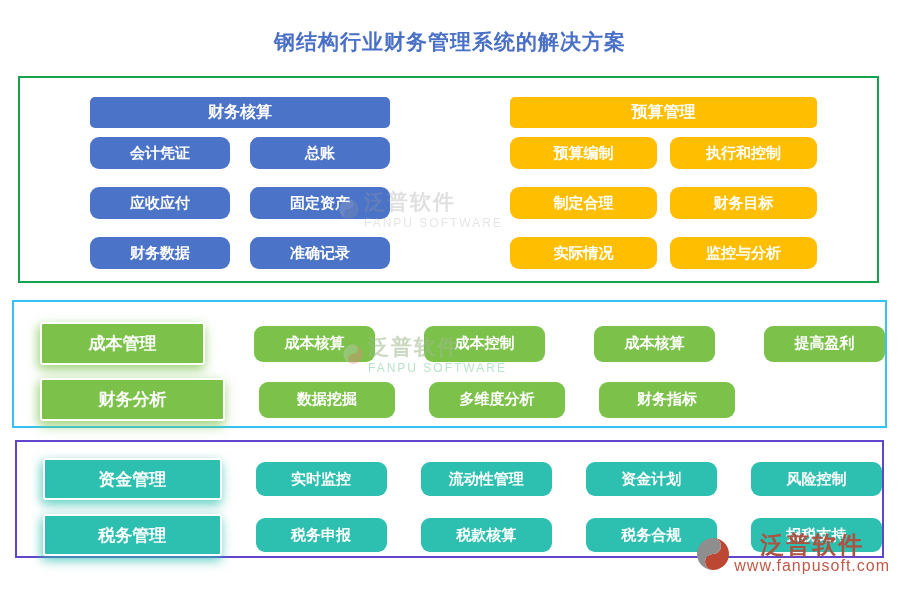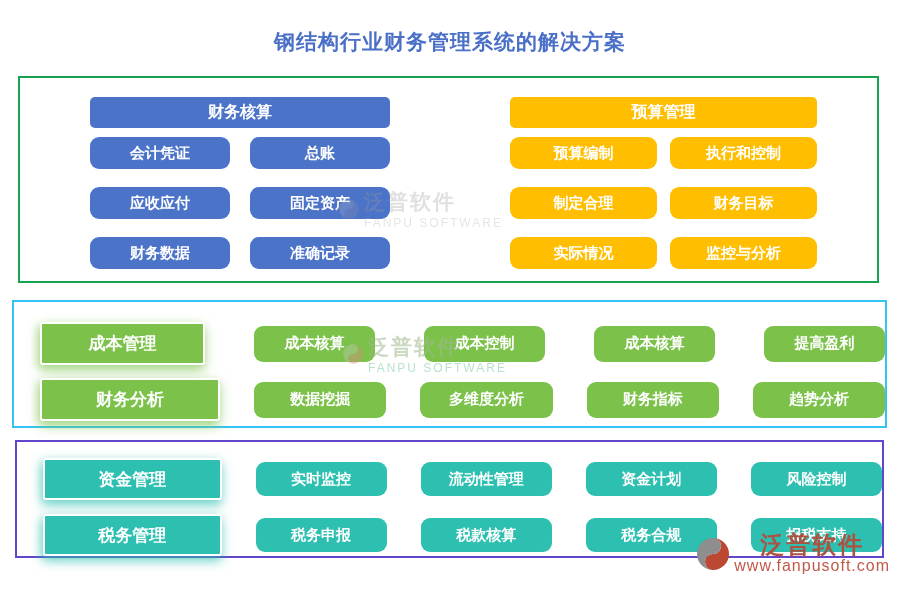--- a/index.html
+++ b/index.html
@@ -108,21 +108,20 @@
       <div class="btn green sub2">成本核算</div>
       <div class="btn green sub2">成本控制</div>
       <div class="btn green sub2">成本核算</div>
       <div class="btn green sub2">提高盈利</div>
     </div>
     <div class="frow row2-mid">
       <div class="btn green hdr2 green">财务分析</div>
       <div class="btn green sub2">数据挖掘</div>
       <div class="btn green sub2">多维度分析</div>
       <div class="btn green sub2">财务指标</div>
-      <div class="btn green sub2">趋势分析</div>
     </div>
   </div>
 
   <div class="box box-bottom">
     <div class="frow row1-bot">
       <div class="btn teal hdr2 teal">资金管理</div>
       <div class="btn teal sub2">实时监控</div>
       <div class="btn teal sub2">流动性管理</div>
       <div class="btn teal sub2">资金计划</div>
       <div class="btn teal sub2">风险控制</div>

